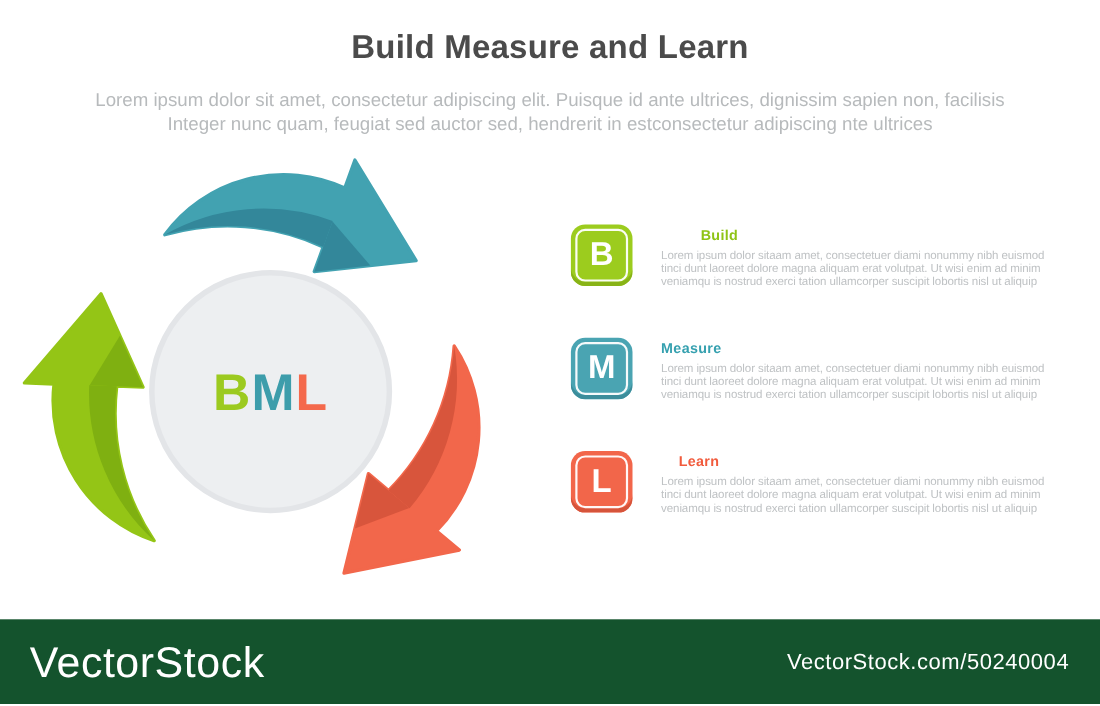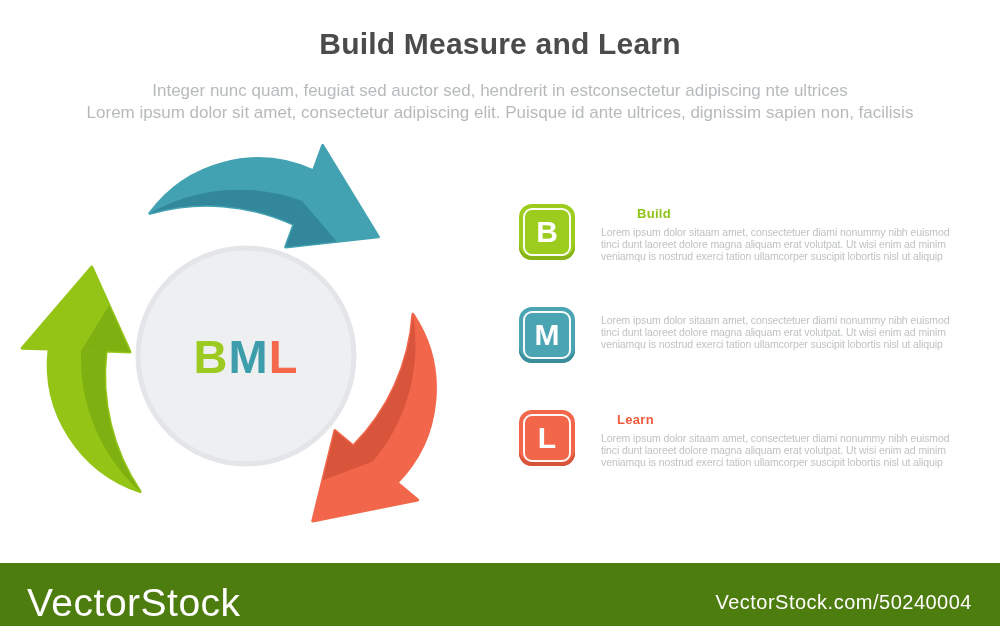--- a/index.html
+++ b/index.html
@@ -38,35 +38,35 @@
                    border:2px solid rgba(255,255,255,0.95); border-radius:9px; pointer-events:none; }
   .item-body { position:absolute; left:82px; top:2px; width:350px; }
   .item-title { font-size:13px; font-weight:bold; letter-spacing:0.3px; }
   .item-0 .item-title { color:#8ec314;margin-left:36px; }
   .item-1 .item-title { color:#35a0af; }
   .item-2 .item-title { color:#f15b3d;padding-left:16px; }
   .item-desc { margin-top:5px; font-size:10.5px; line-height:12px; letter-spacing:-0.1px;
                color:#bfc2c4; }
 
   
-  .footer { position:absolute; left:0; top:563px; width:1000px; height:63px; background:#4d7c0f; }
+  .footer { position:absolute; left:0; top:563px; width:1000px; height:77px; background:#14532d; }
   .footer-brand { position:absolute; left:27px; top:0; height:79px; line-height:79px;
                   color:#ffffff; font-size:39px; letter-spacing:0.5px; }
   .footer-url { position:absolute; right:28px; top:0; height:79px; line-height:79px;
                 color:#ffffff; font-size:20px; letter-spacing:0.5px; }
 </style>
 </head>
 <body>
 
 <div class="stage">
 
   <div class="title">Build Measure and Learn</div>
   <div class="subtitle">
+    <div>Lorem ipsum dolor sit amet, consectetur adipiscing elit. Puisque id ante ultrices, dignissim sapien non, facilisis</div>
     <div>Integer nunc quam, feugiat sed auctor sed, hendrerit in estconsectetur adipiscing nte ultrices</div>
-    <div>Lorem ipsum dolor sit amet, consectetur adipiscing elit. Puisque id ante ultrices, dignissim sapien non, facilisis</div>
   </div>
 
   <svg class="cycle-svg" width="500" height="420" viewBox="-246 -216 500 420" xmlns="http://www.w3.org/2000/svg">
 
     <g transform="rotate(8)">
       <path class="arrow-main arrow-main-measure" d="M -115.1 -127.8 A 134 134 0 0 1 41.0 -192.7 L 46.6 -219.1 L 114.4 -136.4 L 24.1 -113.5 L 29.1 -136.9 A 207 207 0 0 0 -115.1 -127.8 Z"></path>
       <path class="arrow-shade-measure" d="M -115.1 -127.8 A 181 181 0 0 1 34.3 -161.4 L 29.1 -136.9 A 207 207 0 0 0 -115.1 -127.8 Z"></path>
       <path class="arrow-shade-measure" d="M 24.1 -113.5 L 34.2 -161.0 L 73.8 -126.1 Z"></path>
     </g>
 
@@ -98,20 +98,21 @@
       <div class="item-desc">Lorem ipsum dolor sitaam amet, consectetuer diami nonummy nibh euismod tinci dunt laoreet dolore magna aliquam erat volutpat. Ut wisi enim ad minim veniamqu is nostrud exerci tation ullamcorper suscipit lobortis nisl ut aliquip</div>
     </div>
   </div>
 
   <div class="item item-1">
     <div class="badge">
       <span>M</span>
       <span class="badge-outline"></span>
     </div>
     <div class="item-body">
+      <div class="item-title">Measure</div>
       <div class="item-desc">Lorem ipsum dolor sitaam amet, consectetuer diami nonummy nibh euismod tinci dunt laoreet dolore magna aliquam erat volutpat. Ut wisi enim ad minim veniamqu is nostrud exerci tation ullamcorper suscipit lobortis nisl ut aliquip</div>
     </div>
   </div>
 
   <div class="item item-2">
     <div class="badge">
       <span>L</span>
       <span class="badge-outline"></span>
     </div>
     <div class="item-body">

